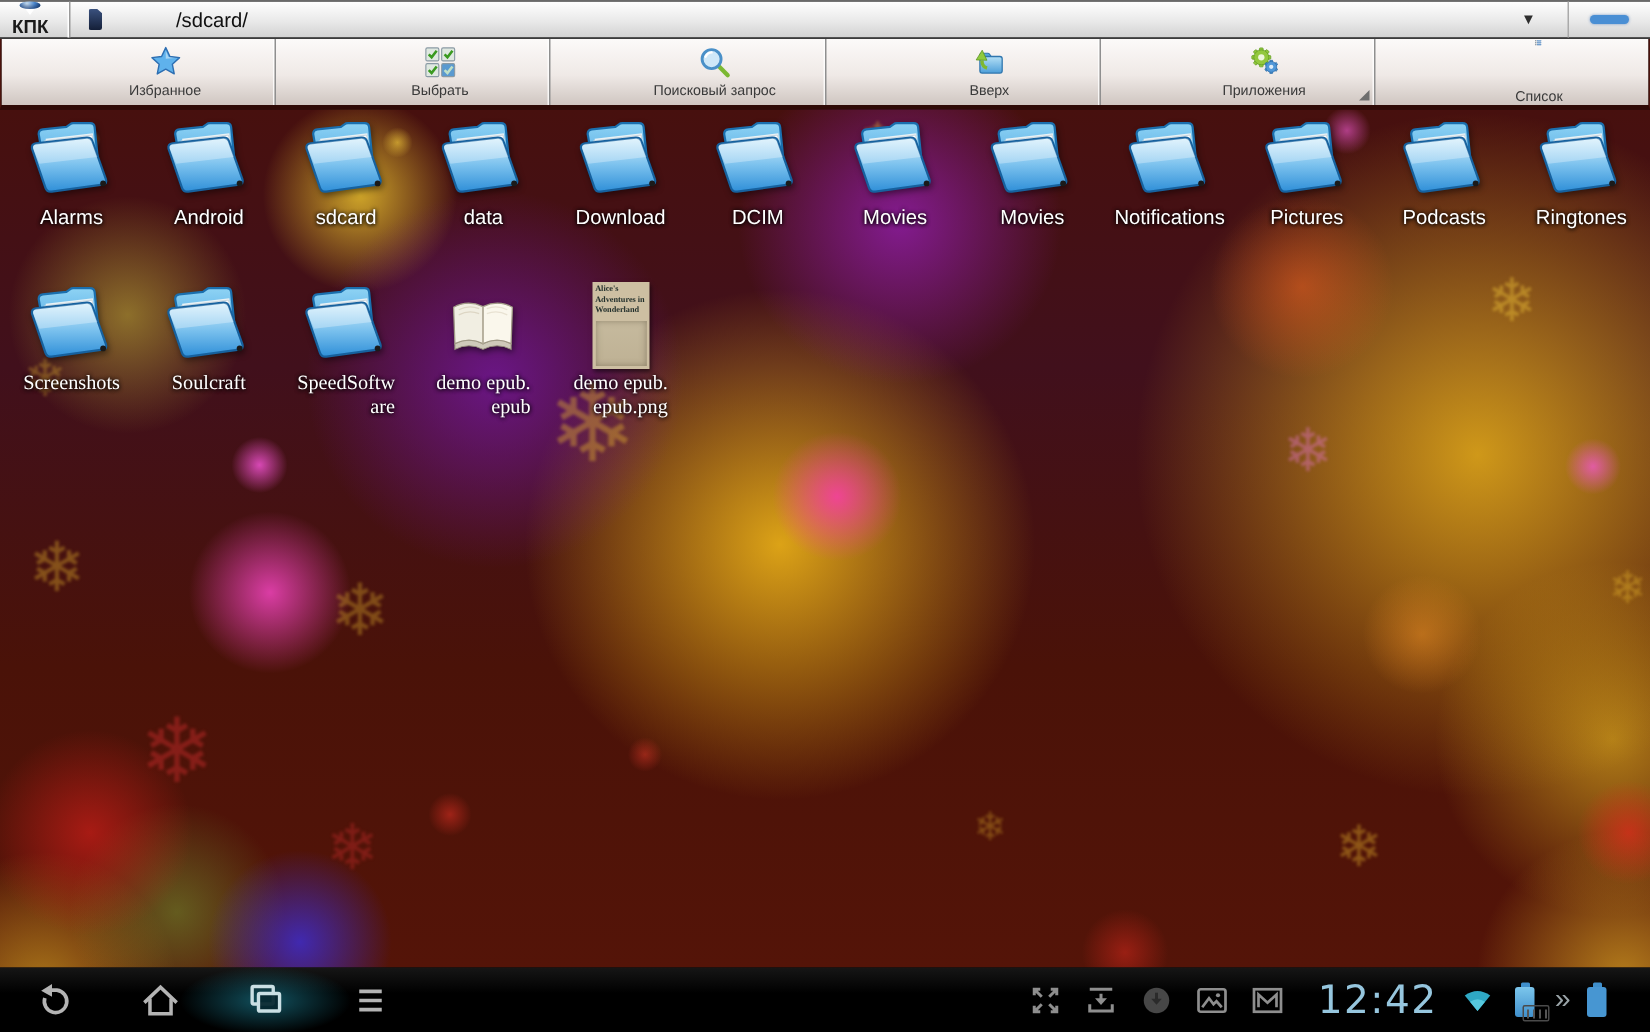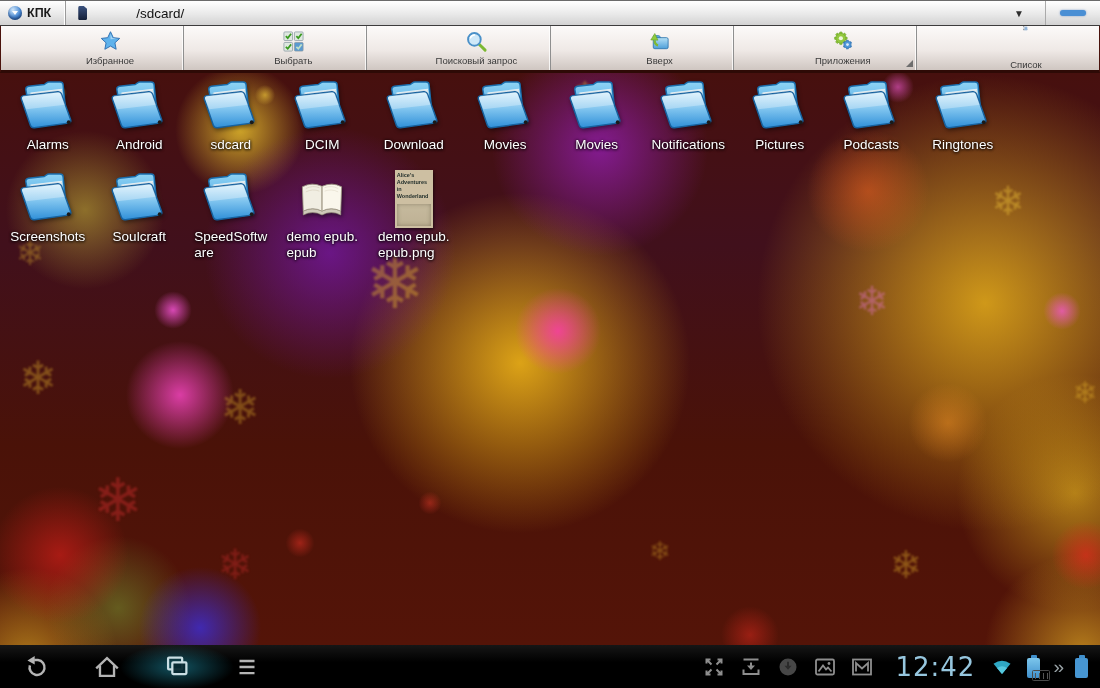--- a/index.html
+++ b/index.html
@@ -7,21 +7,21 @@
               font-family:"Liberation Sans", sans-serif; }
   .screen { position:relative; width:1100px; height:688px; background:#000; }
 
   
   .topbar { position:absolute; top:0; left:0; right:0; height:26px;
             background:linear-gradient(#ffffff, #e9e9e9 55%, #d2d2d2);
             border-top:1px solid #6a6a6a; border-bottom:1px solid #3c3c3c;
             display:flex; align-items:center; }
   .app-btn { display:flex; align-items:center; gap:5px; height:100%;
              padding:0 14px 0 8px; border-right:1px solid #9a9a9a;
-             box-shadow:inset -1px 0 0 #fff; cursor:default; }
+             box-shadow:inset -1px 0 0 #fff; cursor:default;flex-direction:column; }
   .sphere { width:14px; height:14px; border-radius:50%;
             background:radial-gradient(circle at 35% 28%, #cfe6fa, #4a8bd6 55%, #1c518f);
             box-shadow:inset 0 -2px 3px rgba(0,0,30,.4); position:relative; }
   .sphere::after { content:""; position:absolute; left:4px; top:5px; width:0; height:0;
                    border-left:3px solid transparent; border-right:3px solid transparent;
                    border-top:4px solid #fff; }
   .app-btn-label { font-size:12.5px; font-weight:bold; color:#1a1a1a; }
   .path-seg { display:flex; align-items:center; gap:6px; height:100%; padding:0 12px; }
   .sd-icon { width:9px; height:14px; background:linear-gradient(#3a517e, #141f38);
              border-radius:1.5px; clip-path:polygon(0 0, 62% 0, 100% 22%, 100% 100%, 0 100%); }
@@ -74,47 +74,47 @@
       radial-gradient(circle 55px at 948px 350px,  rgba(250,150,40,.45), transparent 72%),
       radial-gradient(circle 230px at 520px 290px, rgba(246,188,24,.85), transparent 74%),
       radial-gradient(circle 300px at 985px 230px, rgba(242,186,26,.8), transparent 76%),
       radial-gradient(circle 160px at 1075px 420px,rgba(244,196,34,.6), transparent 74%),
       linear-gradient(180deg, #47100e 0%, #41101c 30%, #4a1208 65%, #541408 100%);
   }
   .flake { position:absolute; transform:translate(-50%,-50%); filter:blur(1px);
            user-select:none; pointer-events:none; line-height:1; }
 
   .file-grid { position:absolute; left:2px; right:0; display:flex; }
-  .row1 { top:8px; } .row2 { top:100px; }
+  .row1 { top:8px; } .row2 { top:118px;font-family:Liberation Serif, serif; }
   .file-item { width:91.5px; display:flex; flex-direction:column; align-items:center; cursor:default; }
   .fi-icon { width:60px; height:50px; display:flex; align-items:flex-end; justify-content:center; }
   .foldersvg { width:60px; height:50px; filter:drop-shadow(1px 2px 2px rgba(0,0,0,.45)); }
   .booksvg { width:58px; height:46px; filter:drop-shadow(1px 2px 2px rgba(0,0,0,.5)); }
   .thumb { width:38px; height:58px; margin-bottom:-5px; background:#cdbfa2;
            box-shadow:1px 2px 3px rgba(0,0,0,.55); display:flex; flex-direction:column; padding:2px; }
   .thumb-text { font-size:5.5px; line-height:1.3; color:#23302c; font-weight:bold; }
   .thumb-sketch { flex:1; margin-top:3px;
                   background:linear-gradient(#c6ba9e, #beb194);
                   box-shadow:inset 0 0 4px rgba(90,80,60,.5); }
-  .fi-label { margin-top:6px; font-size:13.5px; color:#fff; text-align:left;
+  .fi-label { margin-top:6px; font-size:13.5px; color:#fff; text-align:right;
               white-space:pre-line; line-height:1.18;
               text-shadow:0 1px 3px #000, 0 0 3px rgba(0,0,0,.85); }
 
   
   .navbar { position:absolute; bottom:0; left:0; right:0; height:43px;
             background:linear-gradient(#161616, #000 40%, #000);
             display:flex; align-items:center; }
   .nav-left { display:flex; align-items:center; gap:36px; padding-left:20px; }
   .nav-btn { width:34px; height:34px; display:flex; align-items:center; justify-content:center;
              position:relative; cursor:default; }
   .nav-btn svg { width:30px; height:30px; position:relative; z-index:1; }
   .recents-glow { position:absolute; left:50%; top:50%; transform:translate(-50%,-50%);
                   width:115px; height:46px; border-radius:50%;
                   background:radial-gradient(ellipse at center, rgba(32,150,175,.55), rgba(32,150,175,0) 70%); }
-  .nav-right { margin-left:auto; display:flex; align-items:center; gap:13px; padding-right:12px; }
+  .nav-right { margin-left:auto; display:flex; align-items:center; gap:13px; padding-right:29px; }
   .status-icon { width:24px; height:24px; display:flex; align-items:center; justify-content:center; cursor:default; }
   .status-icon svg { width:24px; height:24px; }
   .clock { font-family:"DejaVu Sans", sans-serif; font-size:26px; color:#96c6de;
            letter-spacing:1px; margin:0 2px 0 8px; cursor:default; }
   .wifi-wrap svg { width:25px; height:25px; }
   .battery { width:13px; height:20px; border-radius:2px; position:relative; margin-top:2px;
              background:linear-gradient(#7cc6ec, #3f8fcc); }
   .battery::before { content:""; position:absolute; top:-3px; left:3.5px; width:6px; height:3px;
                      background:#3f8fcc; border-radius:1px 1px 0 0; }
   .batt1-wrap { position:relative; }
@@ -307,29 +307,37 @@
             </svg>
           </span>
           <span class="fi-label">sdcard</span>
         </div>
         <div class="file-item">
           <span class="fi-icon">
             <svg class="foldersvg" viewBox="0 0 64 54">
               <use href="#folder-sym"></use>
             </svg>
           </span>
+          <span class="fi-label">data</span>
+        </div>
+        <div class="file-item">
+          <span class="fi-icon">
+            <svg class="foldersvg" viewBox="0 0 64 54">
+              <use href="#folder-sym"></use>
+            </svg>
+          </span>
+          <span class="fi-label">Download</span>
+        </div>
+        <div class="file-item">
+          <span class="fi-icon">
+            <svg class="foldersvg" viewBox="0 0 64 54">
+              <use href="#folder-sym"></use>
+            </svg>
+          </span>
           <span class="fi-label">DCIM</span>
-        </div>
-        <div class="file-item">
-          <span class="fi-icon">
-            <svg class="foldersvg" viewBox="0 0 64 54">
-              <use href="#folder-sym"></use>
-            </svg>
-          </span>
-          <span class="fi-label">Download</span>
         </div>
         <div class="file-item">
           <span class="fi-icon">
             <svg class="foldersvg" viewBox="0 0 64 54">
               <use href="#folder-sym"></use>
             </svg>
           </span>
           <span class="fi-label">Movies</span>
         </div>
         <div class="file-item">

